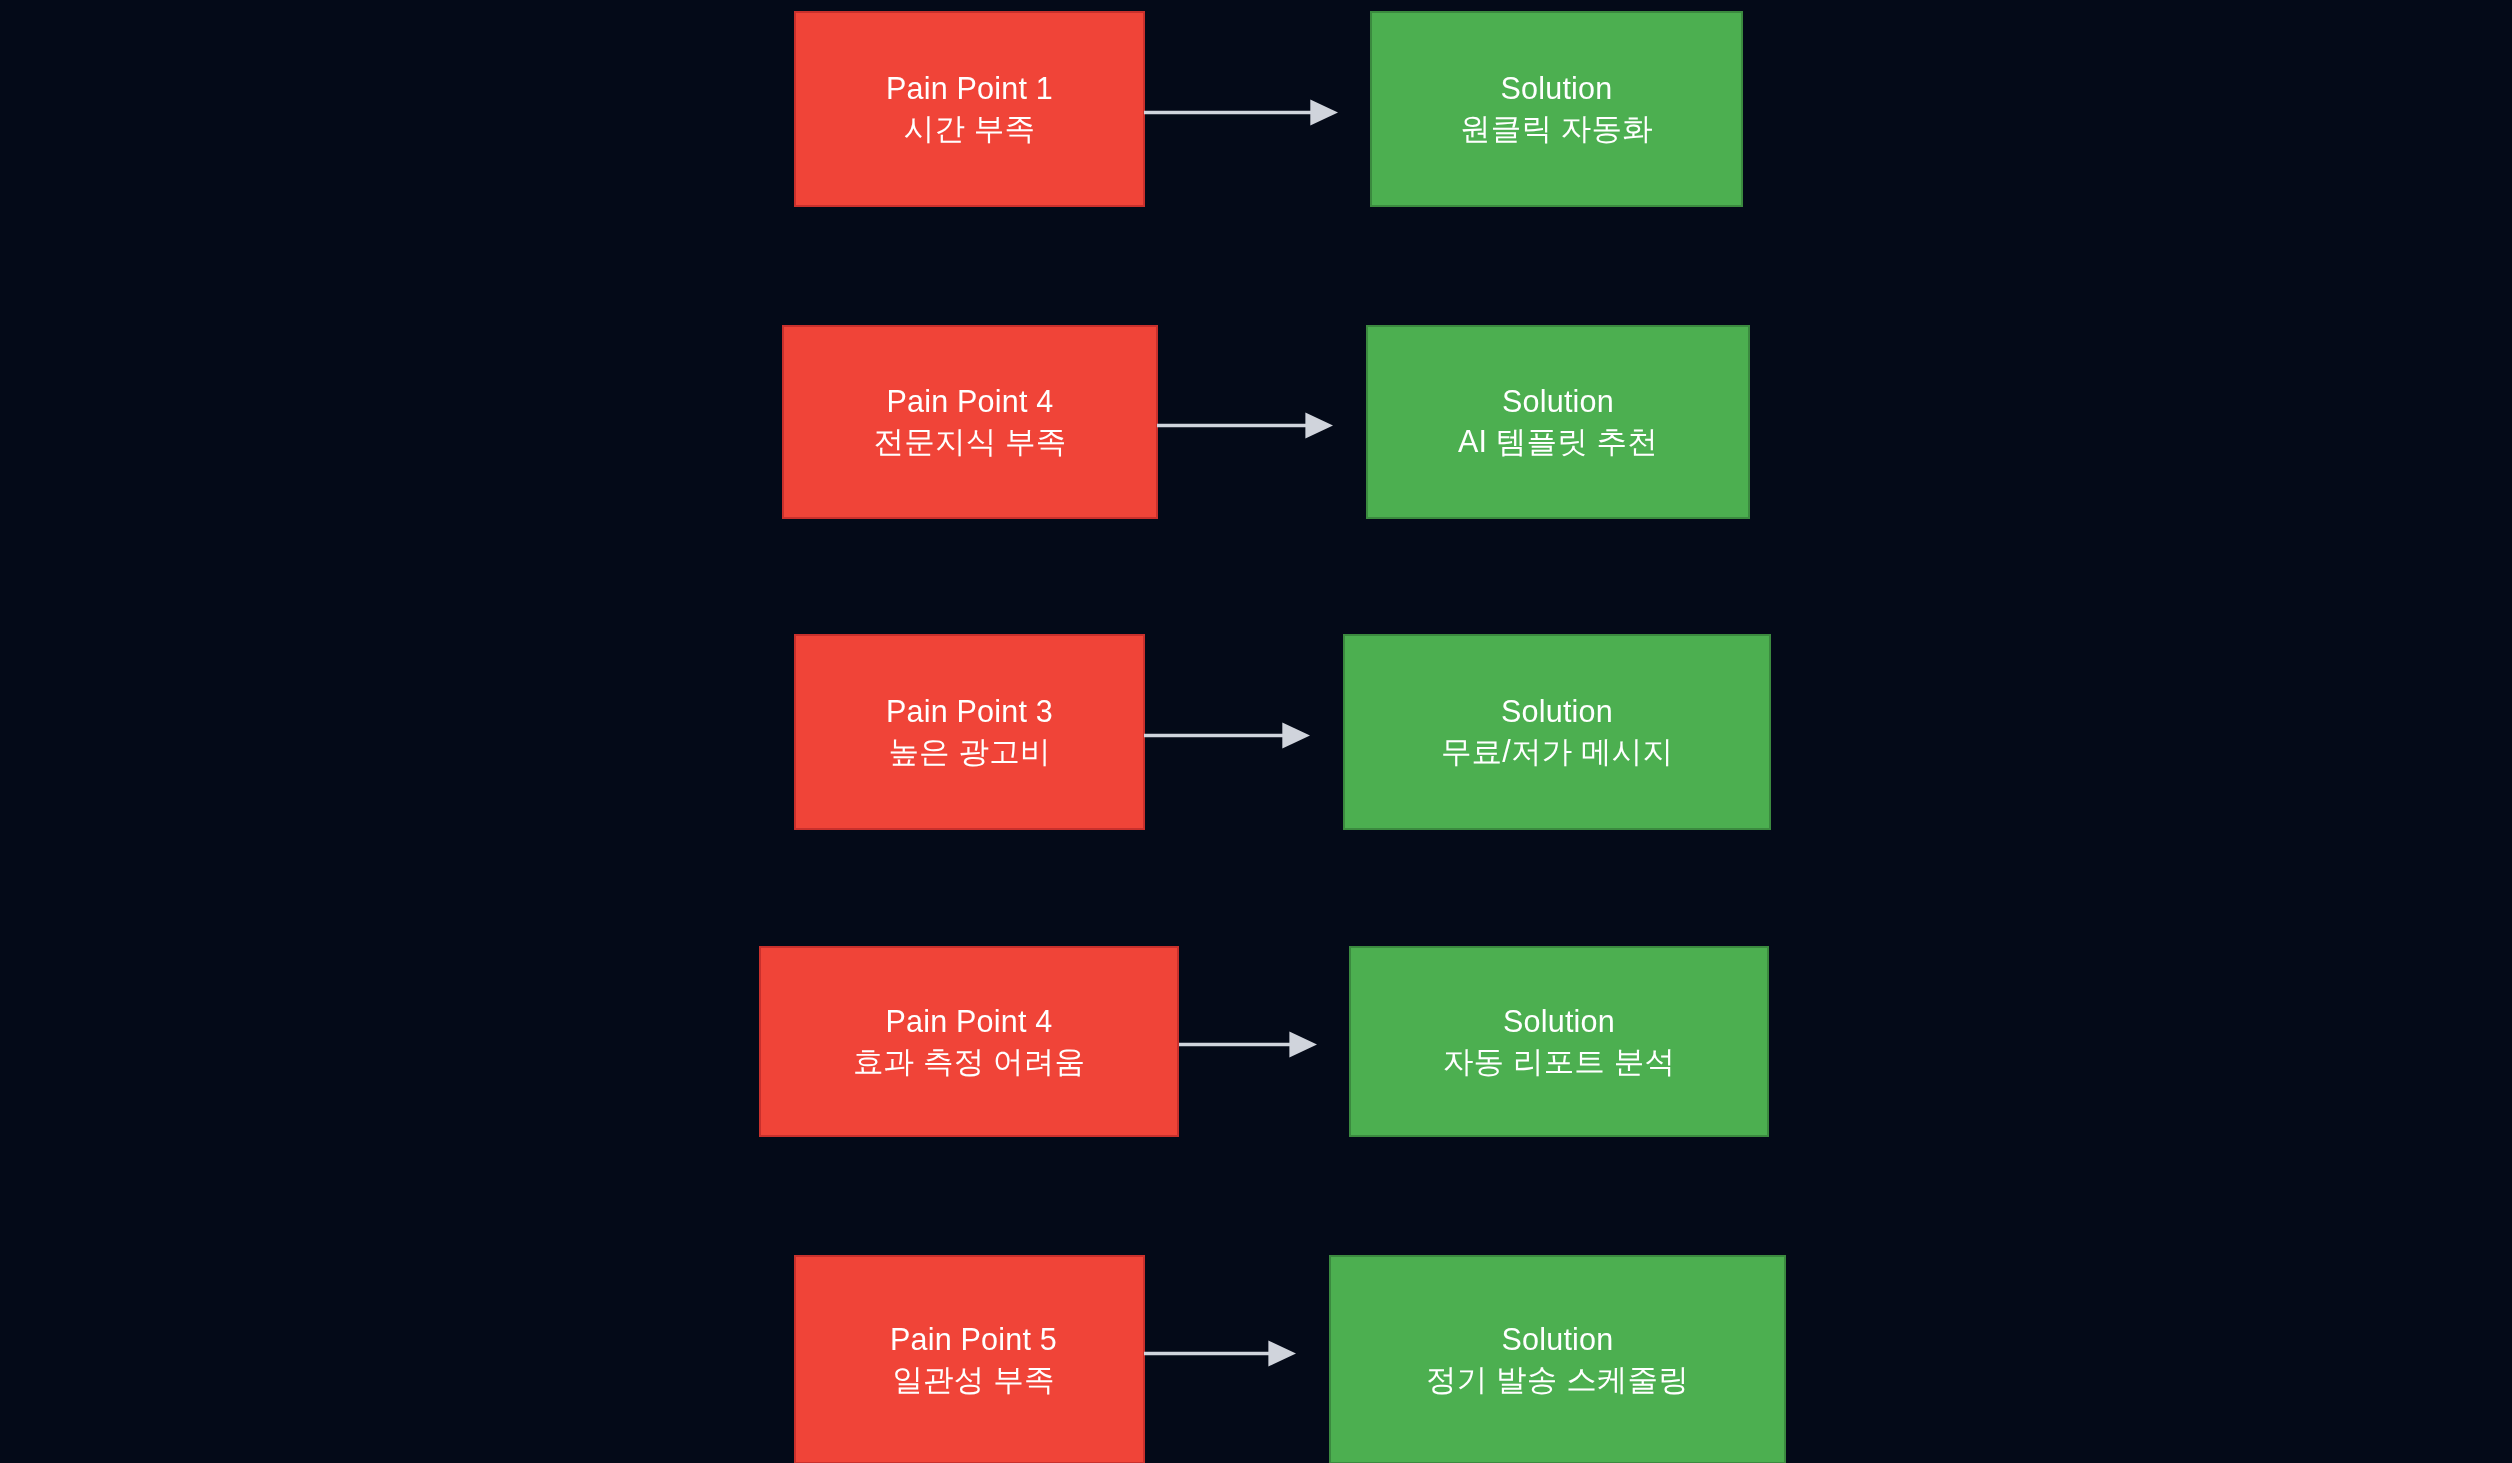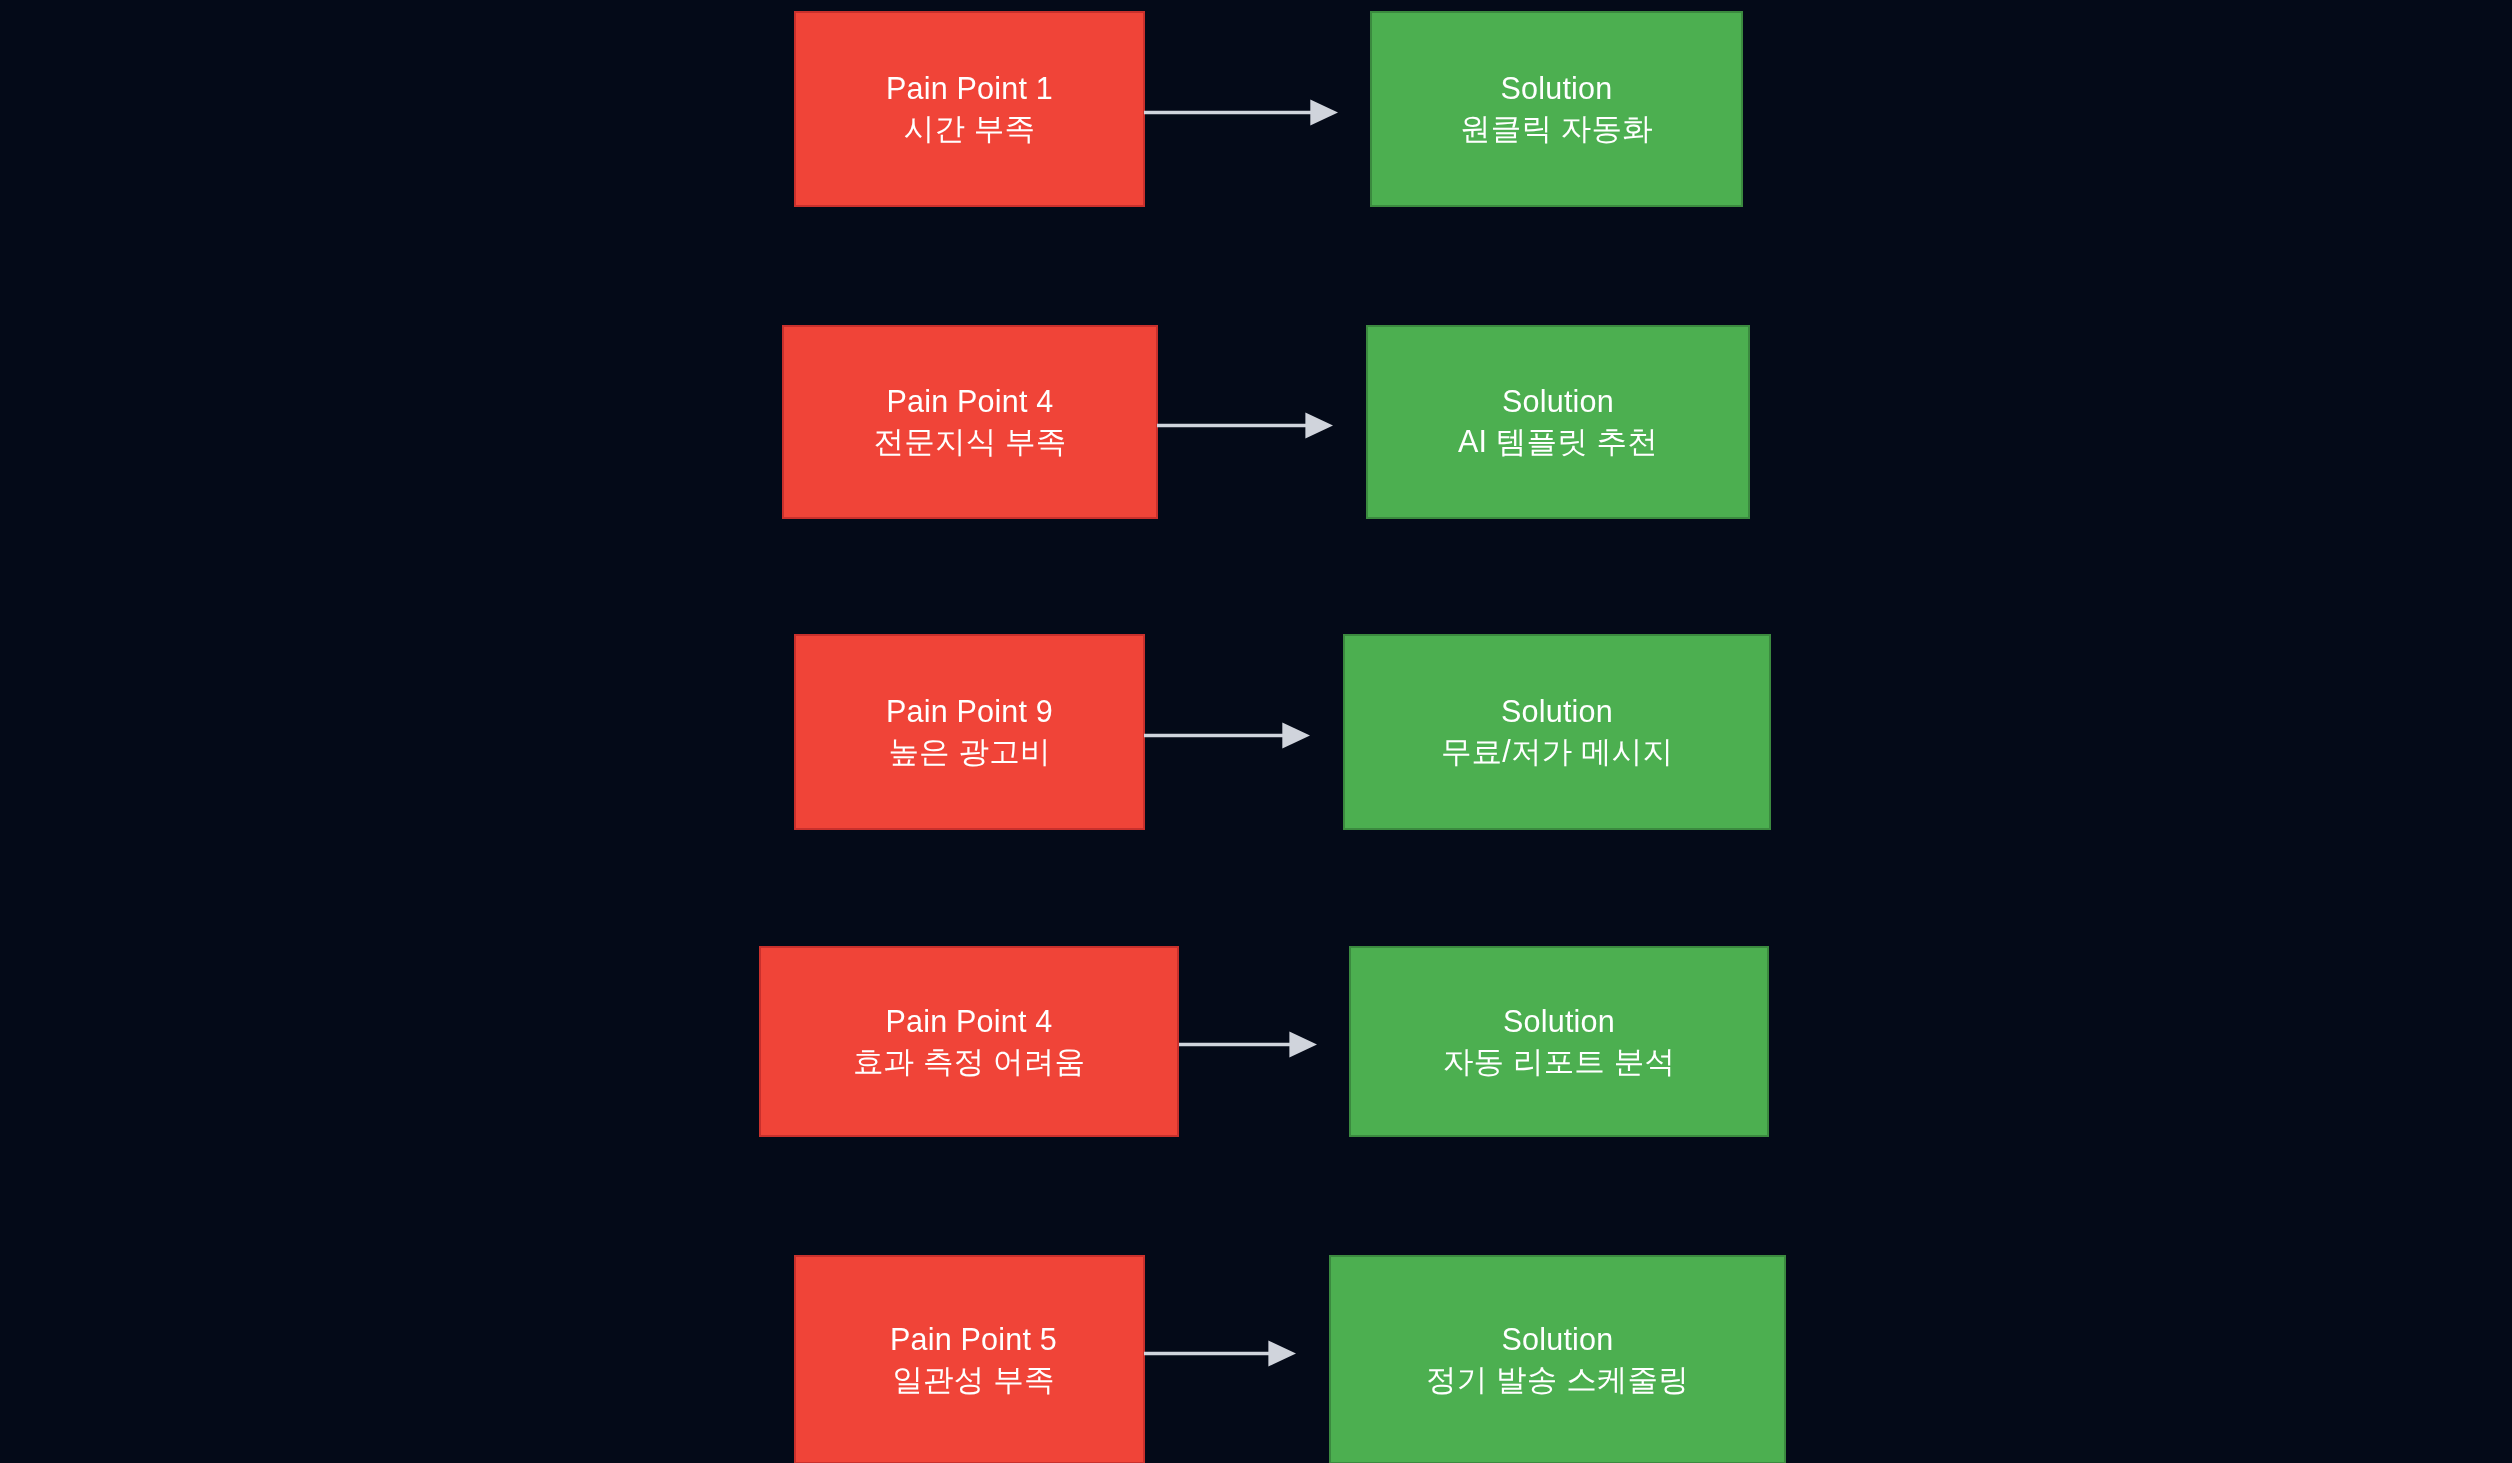--- a/index.html
+++ b/index.html
@@ -90,21 +90,21 @@
           <polygon points="161,6 191,20 161,34" fill="#d0d4dc"></polygon>
         </svg>
       </div>
       <div class="node node-solution" style="left: 1334px; top: 325px; width: 384px; height: 194px; background: rgb(76, 175, 80); border-color: rgb(59, 138, 63); color: rgb(255, 255, 255);">
         <span class="l1">Solution</span>
         <span class="l2">AI 템플릿 추천</span>
       </div>
     </div>
     <div class="row">
       <div class="node node-pain" style="left: 794px; top: 634px; width: 351px; height: 196px; background: rgb(240, 68, 56); border-color: rgb(201, 48, 44); color: rgb(255, 255, 255);">
-        <span class="l1">Pain Point 9</span>
+        <span class="l1">Pain Point 3</span>
         <span class="l2">높은 광고비</span>
       </div>
       <div class="connector" style="left: 1144px; top: 717px; width: 166px;">
         <svg viewBox="0 0 180 40" preserveAspectRatio="none">
           <line x1="0" y1="20" x2="152" y2="20" stroke="#d0d4dc" stroke-width="4"></line>
           <polygon points="150,6 180,20 150,34" fill="#d0d4dc"></polygon>
         </svg>
       </div>
       <div class="node node-solution" style="left: 1311px; top: 634px; width: 428px; height: 196px; background: rgb(76, 175, 80); border-color: rgb(59, 138, 63); color: rgb(255, 255, 255);">
         <span class="l1">Solution</span>

